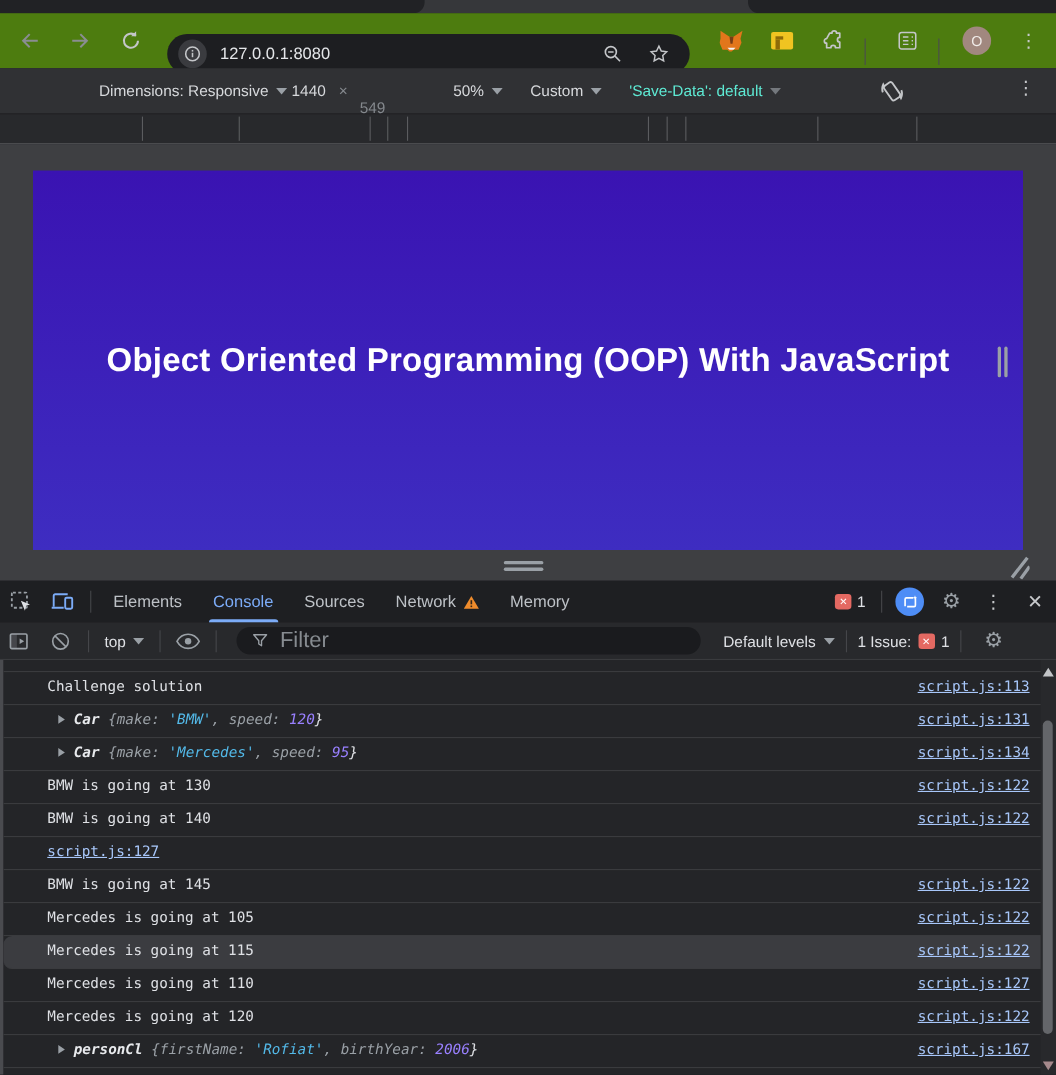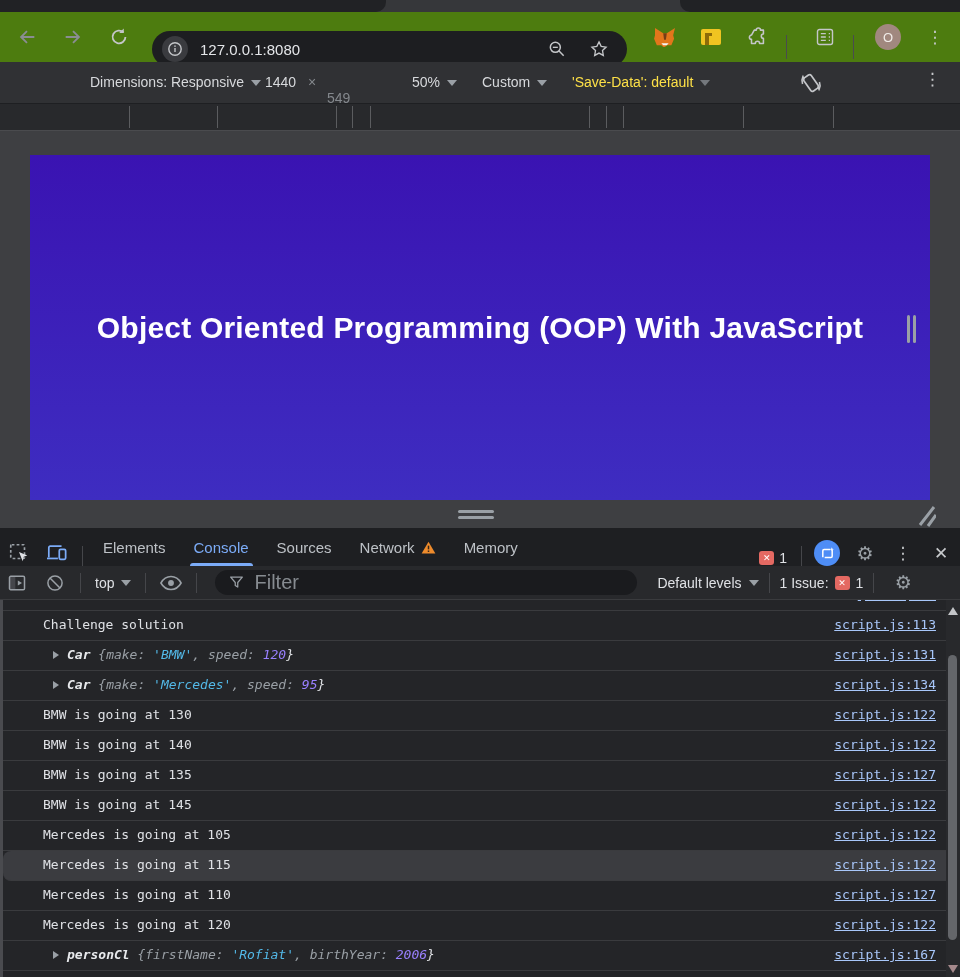--- a/index.html
+++ b/index.html
@@ -37,21 +37,21 @@
   .stage { left:0; top:131px; width:960px; height:397px; background:#3e3f42; }
   .page { left:30px; top:24px; width:900px; height:345px; background:linear-gradient(180deg,#3a13b2,#3e2dc1); display:flex; align-items:center; justify-content:center; }
   .page h1 { color:#ffffff; font-size:30px; font-weight:bold; letter-spacing:0.2px; text-align:center; }
   .handle-bar { width:36px; height:3px; background:#9aa0a6; border-radius:2px; margin-bottom:3px; }
   .h-handle { left:458px; top:379px; }
   .v-handle { left:907px; top:184px; display:flex; gap:3px; }
   .v-handle div { width:3px; height:28px; background:#9aa0a6; border-radius:2px; }
 
   
   .devtools { left:0; top:528px; width:960px; height:449px; background:#242528; }
-  .dt-tabbar { left:0; top:0; width:960px; height:38px; background:#1e1f22; display:flex; align-items:flex-end; }
+  .dt-tabbar { left:0; top:0; width:960px; height:38px; background:#1e1f22; display:flex; align-items:center; }
   .dt-tab { position:relative; height:38px; display:flex; align-items:center; gap:6px; padding:0 14px; color:#bdc1c6; font-size:15px; cursor:default; }
   .dt-tab.active { color:#7cacf8; }
   .dt-tab.active .underline { position:absolute; left:10px; right:10px; bottom:0; height:3px; background:#7cacf8; border-radius:3px 3px 0 0; }
   .dt-ico { width:26px; height:26px; display:flex; align-items:center; justify-content:center; margin:0 6px; }
   .dt-divider { width:1px; height:20px; background:#45464a; margin:0 6px; }
   .badge { width:15px; height:14px; background:#e46962; border-radius:3px; color:#fff; font-size:9px; display:flex; align-items:center; justify-content:center; }
   .ai-circle { width:26px; height:26px; border-radius:50%; background:#4e8df6; display:flex; align-items:center; justify-content:center; }
   .gear { color:#9aa0a6; font-size:19px; line-height:1; }
   .x-close { color:#c7c9cc; font-size:17px; }
 
@@ -165,21 +165,21 @@
       </div>
   </div>
 
   <div class="abs devicebar">
     <div class="item" style="left:90px;"><span>Dimensions: Responsive</span><span class="caret-down"></span></div>
     <div class="item" style="left:265px;">1440</div>
     <div class="item dim-gray" style="left:308px;">×</div>
     <div class="item dim-gray" style="left:327px;margin-top:16px;">549</div>
     <div class="item" style="left:412px;"><span>50%</span><span class="caret-down"></span></div>
     <div class="item" style="left:482px;"><span>Custom</span><span class="caret-down"></span></div>
-    <div class="item" style="left:572px; color:#fde047;"><span>'Save-Data': default</span><span class="caret-down" style="border-top-color:#6e7control;border-top-color:#74787d;"></span></div>
+    <div class="item" style="left:572px; color:#5eead4;"><span>'Save-Data': default</span><span class="caret-down" style="border-top-color:#6e7control;border-top-color:#74787d;"></span></div>
     <div class="item" style="left:798px; top:8px;">
       <svg width="26" height="26" viewBox="0 0 26 26">
           <g transform="rotate(-35 13 13)">
             <rect x="8.5" y="5" width="9" height="16" rx="2" stroke="#c4c6c9" stroke-width="1.7" fill="none"></rect>
             <path d="M5.5 9A9 9 0 0 1 10 3.2l-.6 3" stroke="#c4c6c9" stroke-width="1.6" fill="none"></path>
             <path d="M20.5 17a9 9 0 0 1-4.5 5.8l.6-3" stroke="#c4c6c9" stroke-width="1.6" fill="none"></path>
           </g>
         </svg>
     </div>
     <div class="item" style="left:924px; top:9px;"><span class="kebab">⋮</span></div>
@@ -349,21 +349,20 @@
         </div>
         <div class="crow">
           <span class="msg"><span class="tok-plain">BMW is going at 130</span></span>
           <a href="#">script.js:122</a>
         </div>
         <div class="crow">
           <span class="msg"><span class="tok-plain">BMW is going at 140</span></span>
           <a href="#">script.js:122</a>
         </div>
         <div class="crow">
-          <span class="msg"><span class="tok-plain">BMW is going at 135</span></span>
           <a href="#">script.js:127</a>
         </div>
         <div class="crow">
           <span class="msg"><span class="tok-plain">BMW is going at 145</span></span>
           <a href="#">script.js:122</a>
         </div>
         <div class="crow">
           <span class="msg"><span class="tok-plain">Mercedes is going at 105</span></span>
           <a href="#">script.js:122</a>
         </div>

